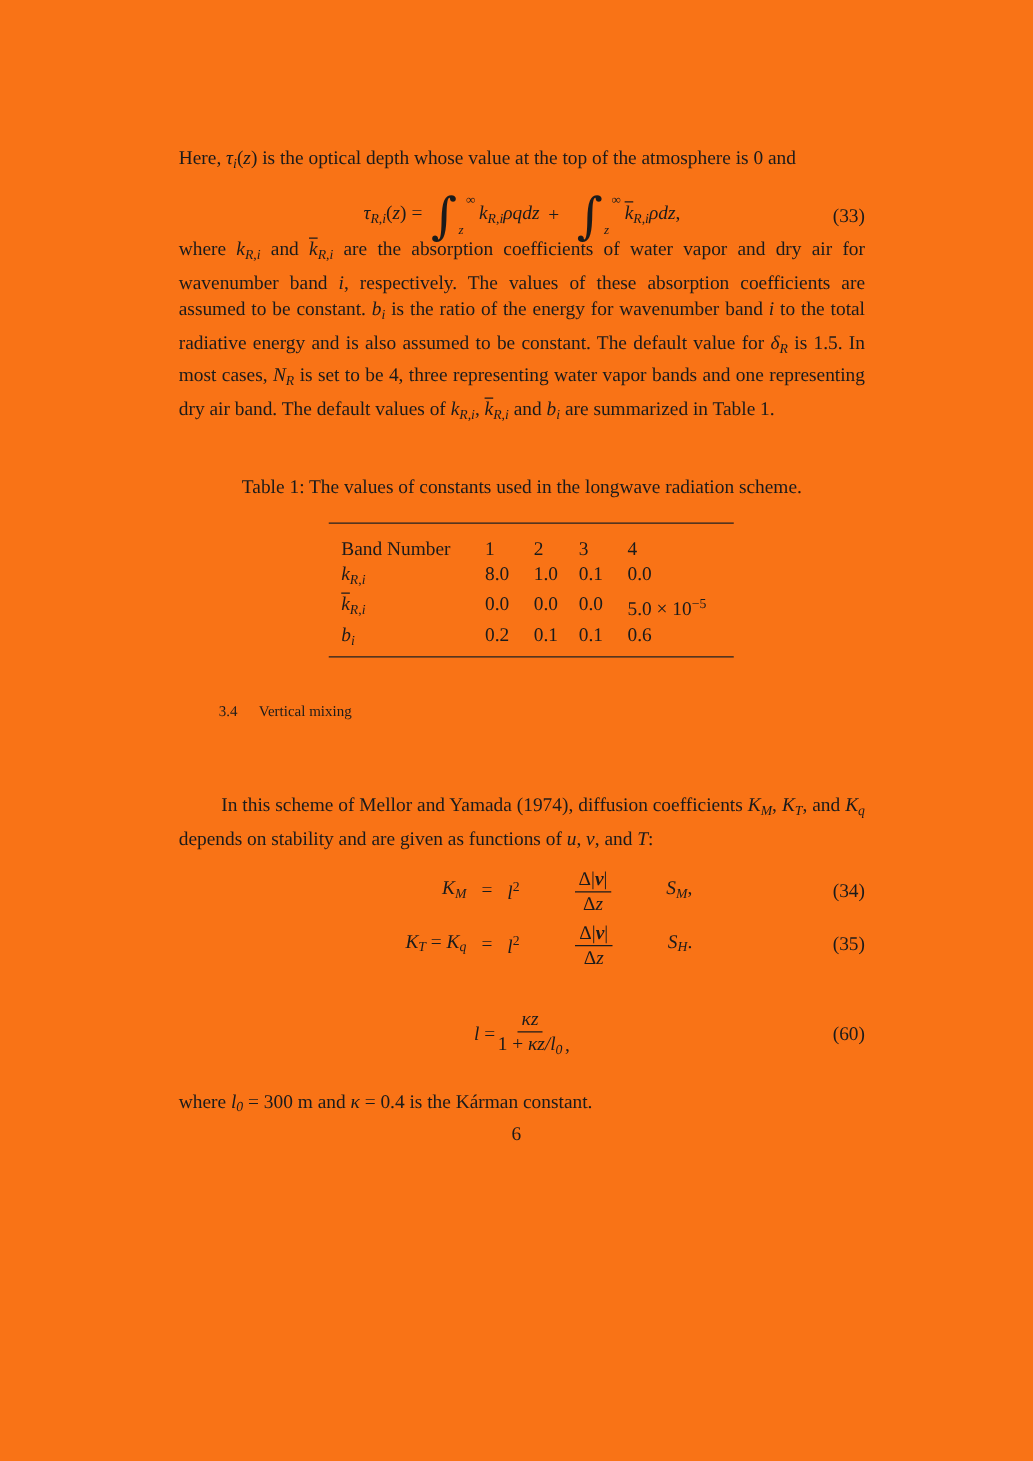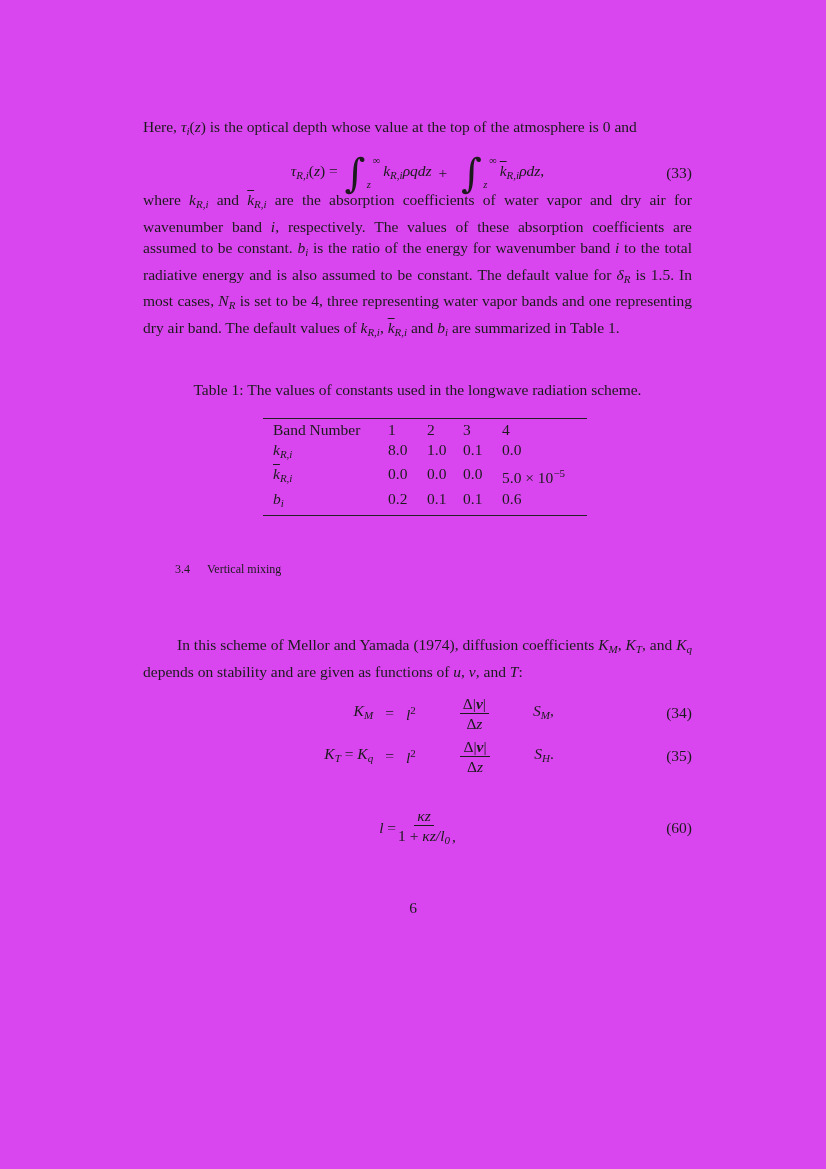--- a/index.html
+++ b/index.html
@@ -1,17 +1,17 @@
 <!DOCTYPE html>
 <html><head>
 <meta charset="utf-8">
 <style>
   html,body { margin:0; padding:0; background:#ffffff; }
   .page {
-    position:relative; width:826px; height:1169px; background:#d946ef;
+    position:relative; width:826px; height:1169px; background:#f97316;
     font-family:"Liberation Serif","DejaVu Serif",serif;
     font-size:15.5px; line-height:21.5px; color:#1b1b1b;
     overflow:hidden;
   }
   .block { position:absolute; left:143px; width:549px; }
   .p { text-align:justify; }
   .indent { text-indent:34px; }
   .caption { text-align:center; }
   .heading { font-size:12px; font-weight:normal; line-height:24px;margin-left:32px; }
   .h-title { margin-left:17px; }
@@ -37,21 +37,21 @@
   .frac { display:inline-flex; flex-direction:column; align-items:center; margin:0 2px; line-height:19px; }
   .num { border-bottom:1.2px solid #1b1b1b; padding:0 3px; }
   .eq-lhs { display:inline-block; min-width:92px; text-align:right; white-space:pre; }
   .eq-rel { margin:0 12px; }
   .eq-rhs { display:inline-flex; align-items:center; min-width:148px; justify-content:space-between; }
   .low { align-self:flex-end; padding-bottom:3px; }
 
   
   .tbl { margin-left:120px; width:324px; box-sizing:border-box;
          border-top:1.5px solid #222; border-bottom:1.5px solid #222;
-         padding:1px 0 2px; line-height:19.5px; }
+         padding:11px 0 2px; line-height:19.5px; }
   .tr { display:flex; }
   .td { display:block; }
   .c0 { width:125px; padding-left:10px; box-sizing:border-box; }
   .c1 { width:39px; } .c2 { width:36px; } .c3 { width:39px; } .c4 { flex:1; }
 
   .pagenum { position:absolute; left:0; width:826px; text-align:center; }
 </style>
 </head>
 <body>
 
@@ -165,16 +165,17 @@
       <span><span class="it">l</span><span> = </span></span>
       <span class="frac">
         <span class="num"><span class="it">κz</span></span>
         <span class="den"><span>1 + </span><span class="it">κz/l</span><span class="sub">0</span></span>
       </span>
       <span class="low">,</span>
     </span>
     <span class="eq-num">(60)</span>
   </div>
 
+  <div class="block p" style="top:871px"><span>where </span><span class="it">l</span><span class="sub">0</span><span> = 300 m and </span><span class="it">κ</span><span> = 0.4 is the Kárman constant.</span></div>
 
   <div class="pagenum" style="top:897px">6</div>
 
 </div>
 
 </body></html>

